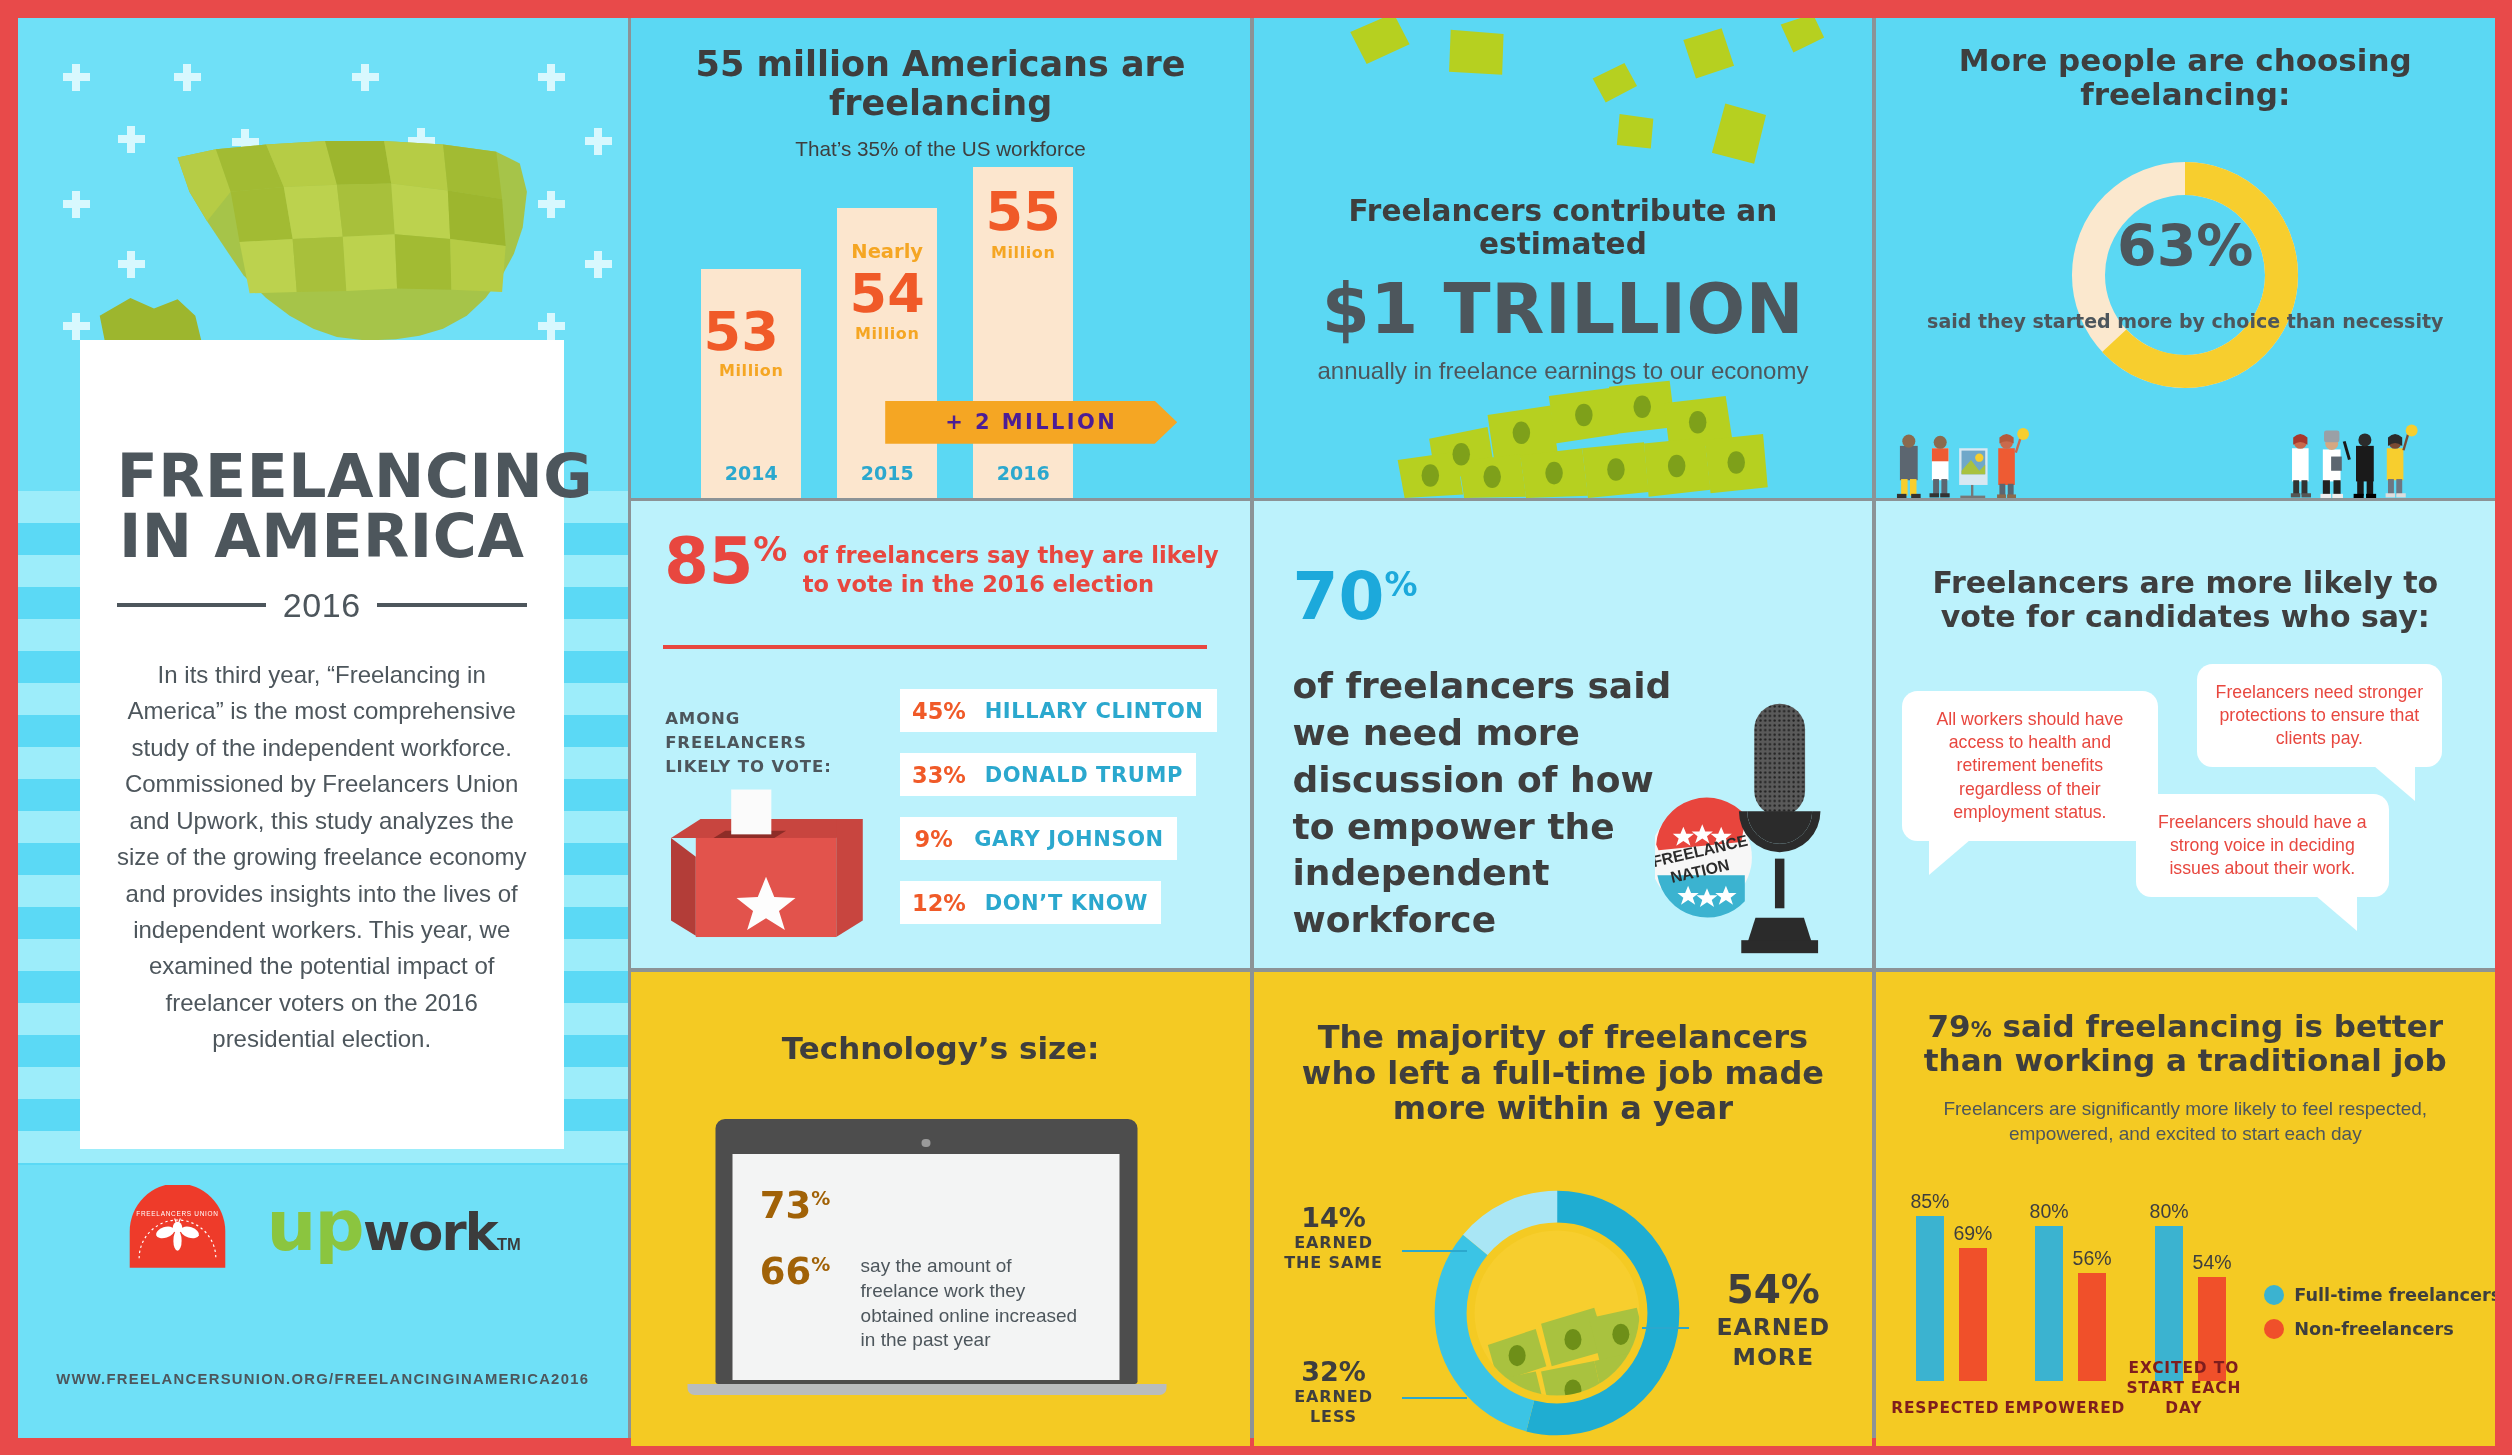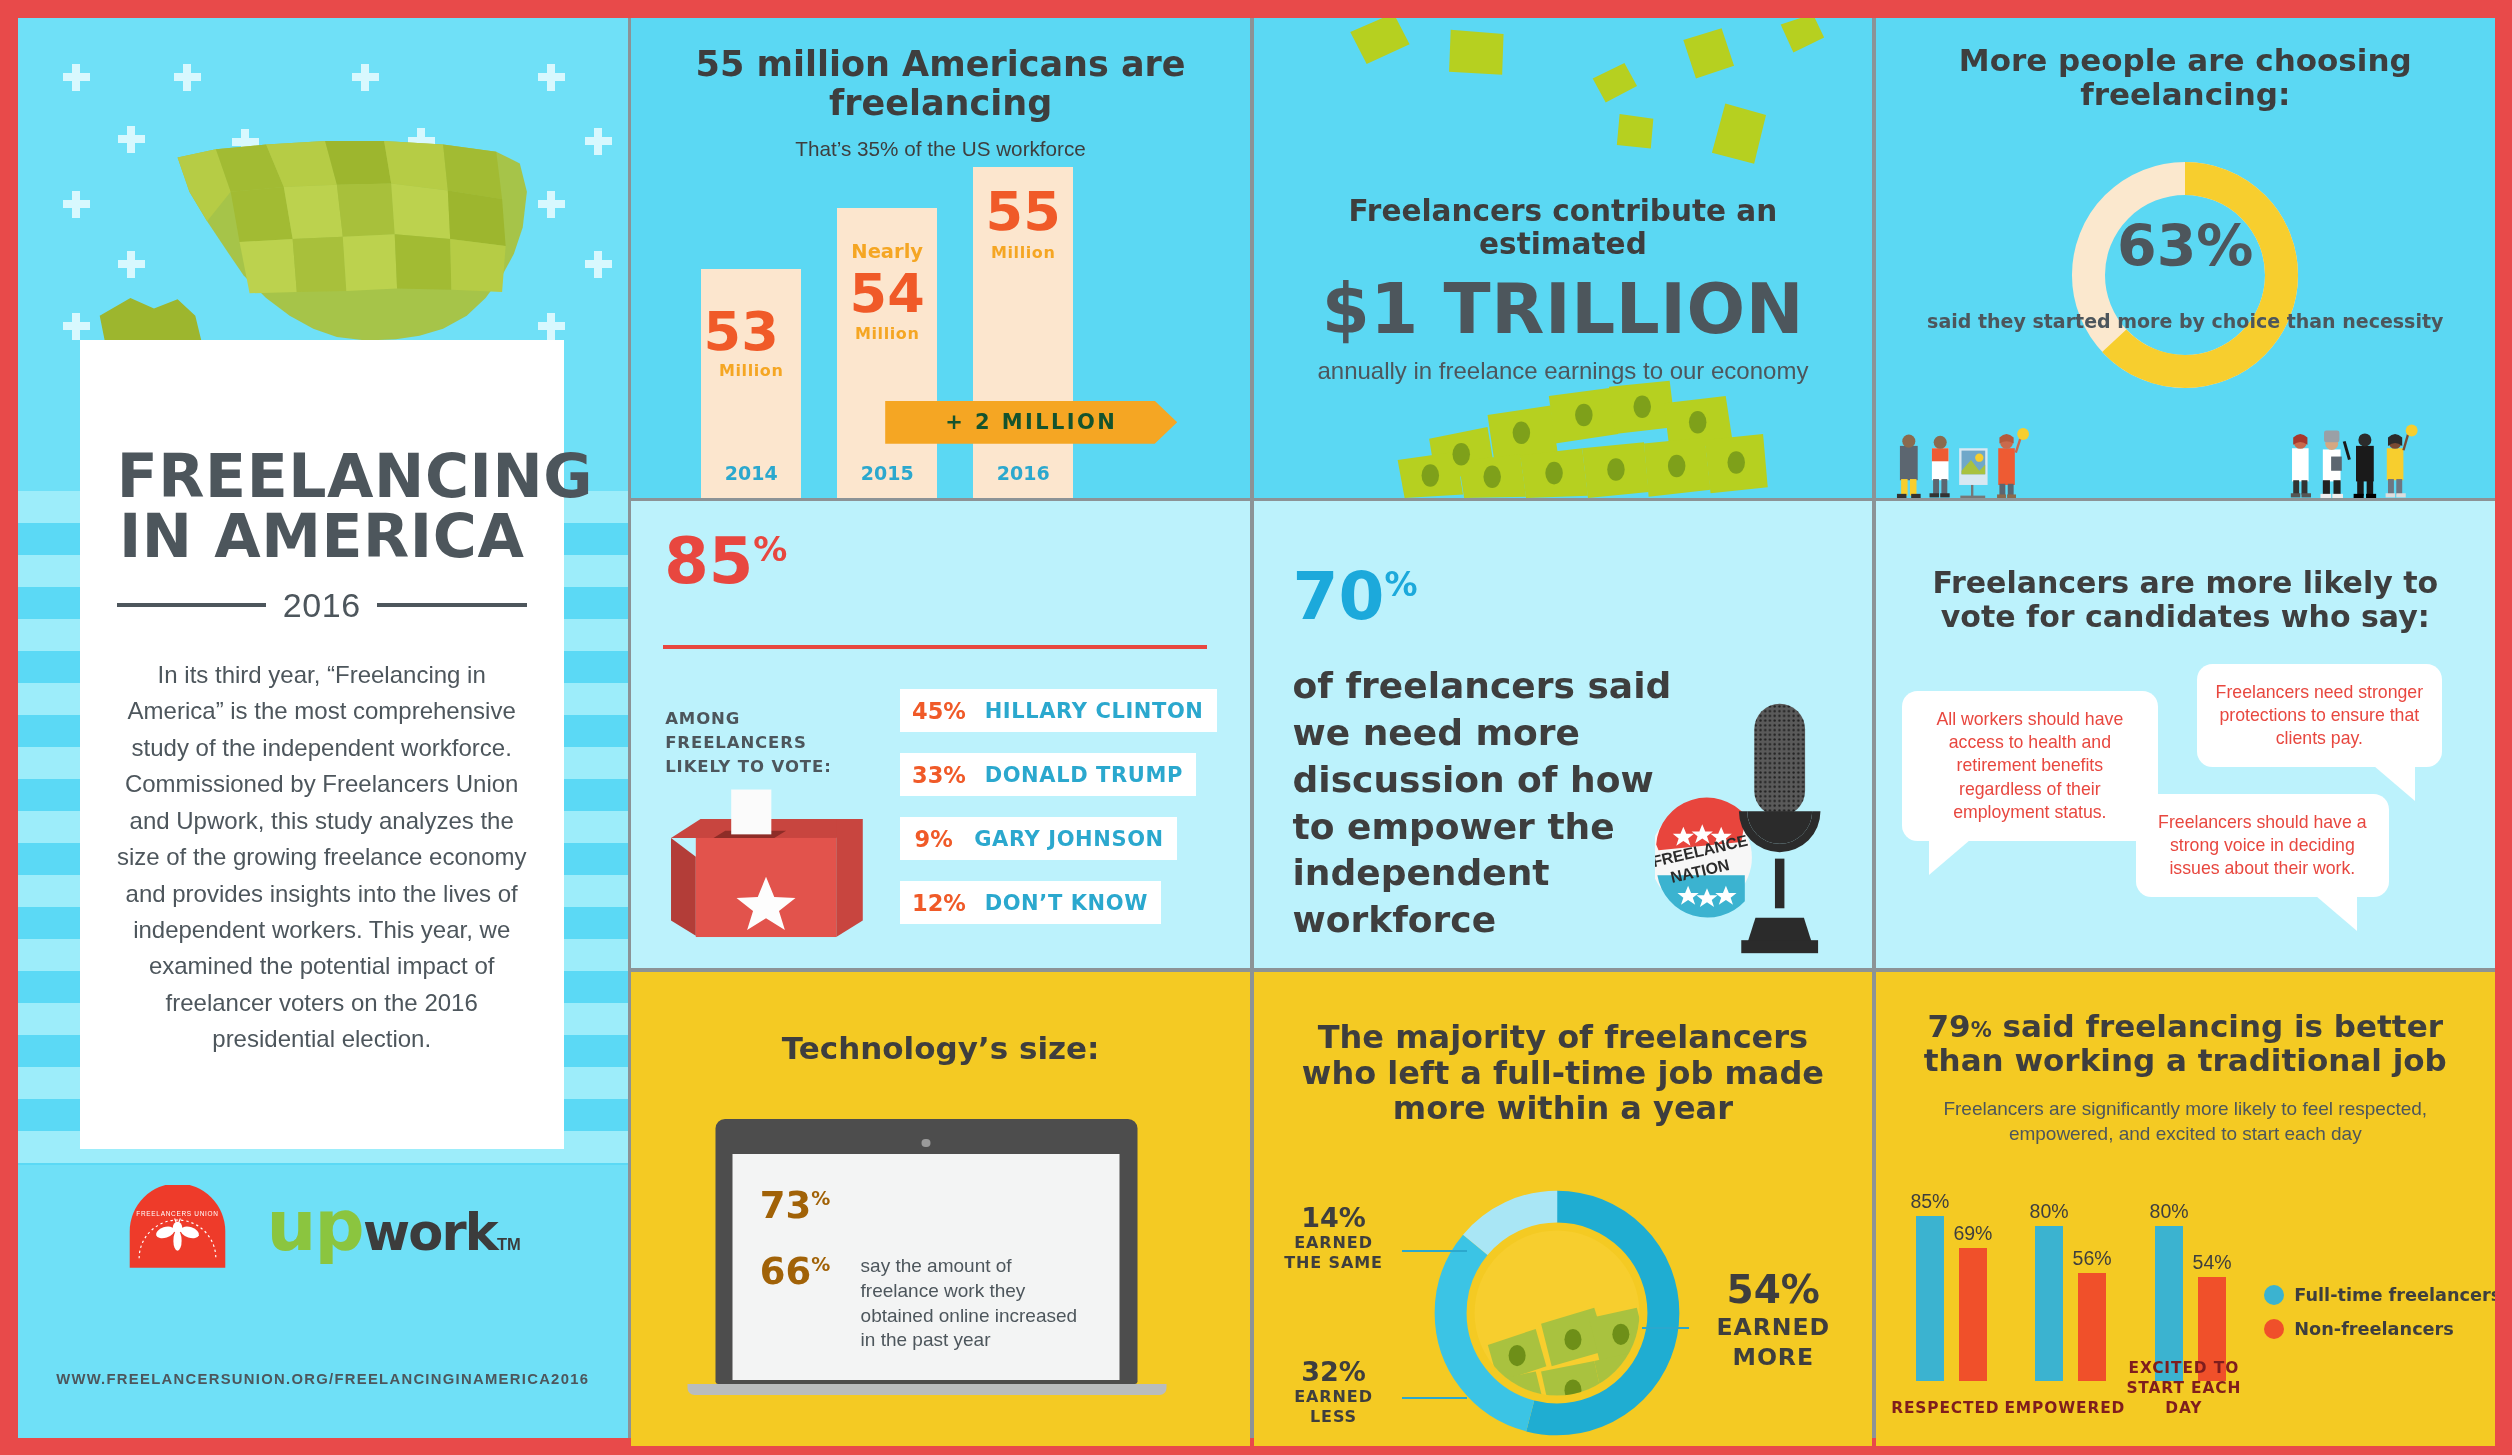--- a/index.html
+++ b/index.html
@@ -119,21 +119,21 @@
     font-family:"DejaVu Sans", sans-serif; font-weight:bold;
     font-size:19.5px; color:#F5A623;
   }
   .bar-year {
     position:absolute; width:100%; text-align:center;
     font-family:"DejaVu Sans", sans-serif; font-weight:bold;
     font-size:19px; color:#2BA8CE;
   }
   .arrow2m {
     position:absolute; left:254px; bottom:54px; width:292px; height:43px;
-    background:#F5A623; color:#14532d;
+    background:#F5A623; color:#4c1d95;
     font-family:"DejaVu Sans", sans-serif; font-weight:bold;
     font-size:21px; letter-spacing:2.4px;
     display:flex; align-items:center; justify-content:center;
     clip-path: polygon(0 0, calc(100% - 22.5px) 0, 100% 50%, calc(100% - 22.5px) 100%, 0 100%);
   }
 
   
   .p2 .t-top { font-size:29.5px; padding:0 28px; }
   .p2 .t-big {
     font-family:"DejaVu Sans", sans-serif; font-weight:bold;
@@ -535,20 +535,21 @@
             <rect x="876" y="122" width="16" height="7" fill="#ddd"></rect>
             <rect x="890" y="22" width="4" height="28" fill="#7A4A32" transform="rotate(16 892 36)"></rect>
             <circle cx="902" cy="16" r="10" fill="#F7CE2E"></circle>
         </g>
       </svg>
     </div>
 
     <div class="cell c-lightcyan p4">
       <div class="top85">
         <div class="n85"><span>85</span><sup>%</sup></div>
+        <div class="t85">of freelancers say they are likely to vote in the 2016 election</div>
       </div>
       <div class="rule"></div>
       <div class="among">AMONG FREELANCERS LIKELY TO VOTE:</div>
 
       <svg class="ballot" viewBox="0 0 345 300">
         <polygon points="20,110 70,78 345,78 300,110" fill="#C8453F"></polygon>
         <polygon points="20,110 20,250 62,276 62,142" fill="#B33D38"></polygon>
         <rect x="62" y="110" width="238" height="168" fill="#E2534C"></rect>
         <polygon points="300,78 345,78 345,250 300,278" fill="#C8453F"></polygon>
         <polygon points="112,98 215,98 195,110 92,110" fill="#8E2C27"></polygon>

